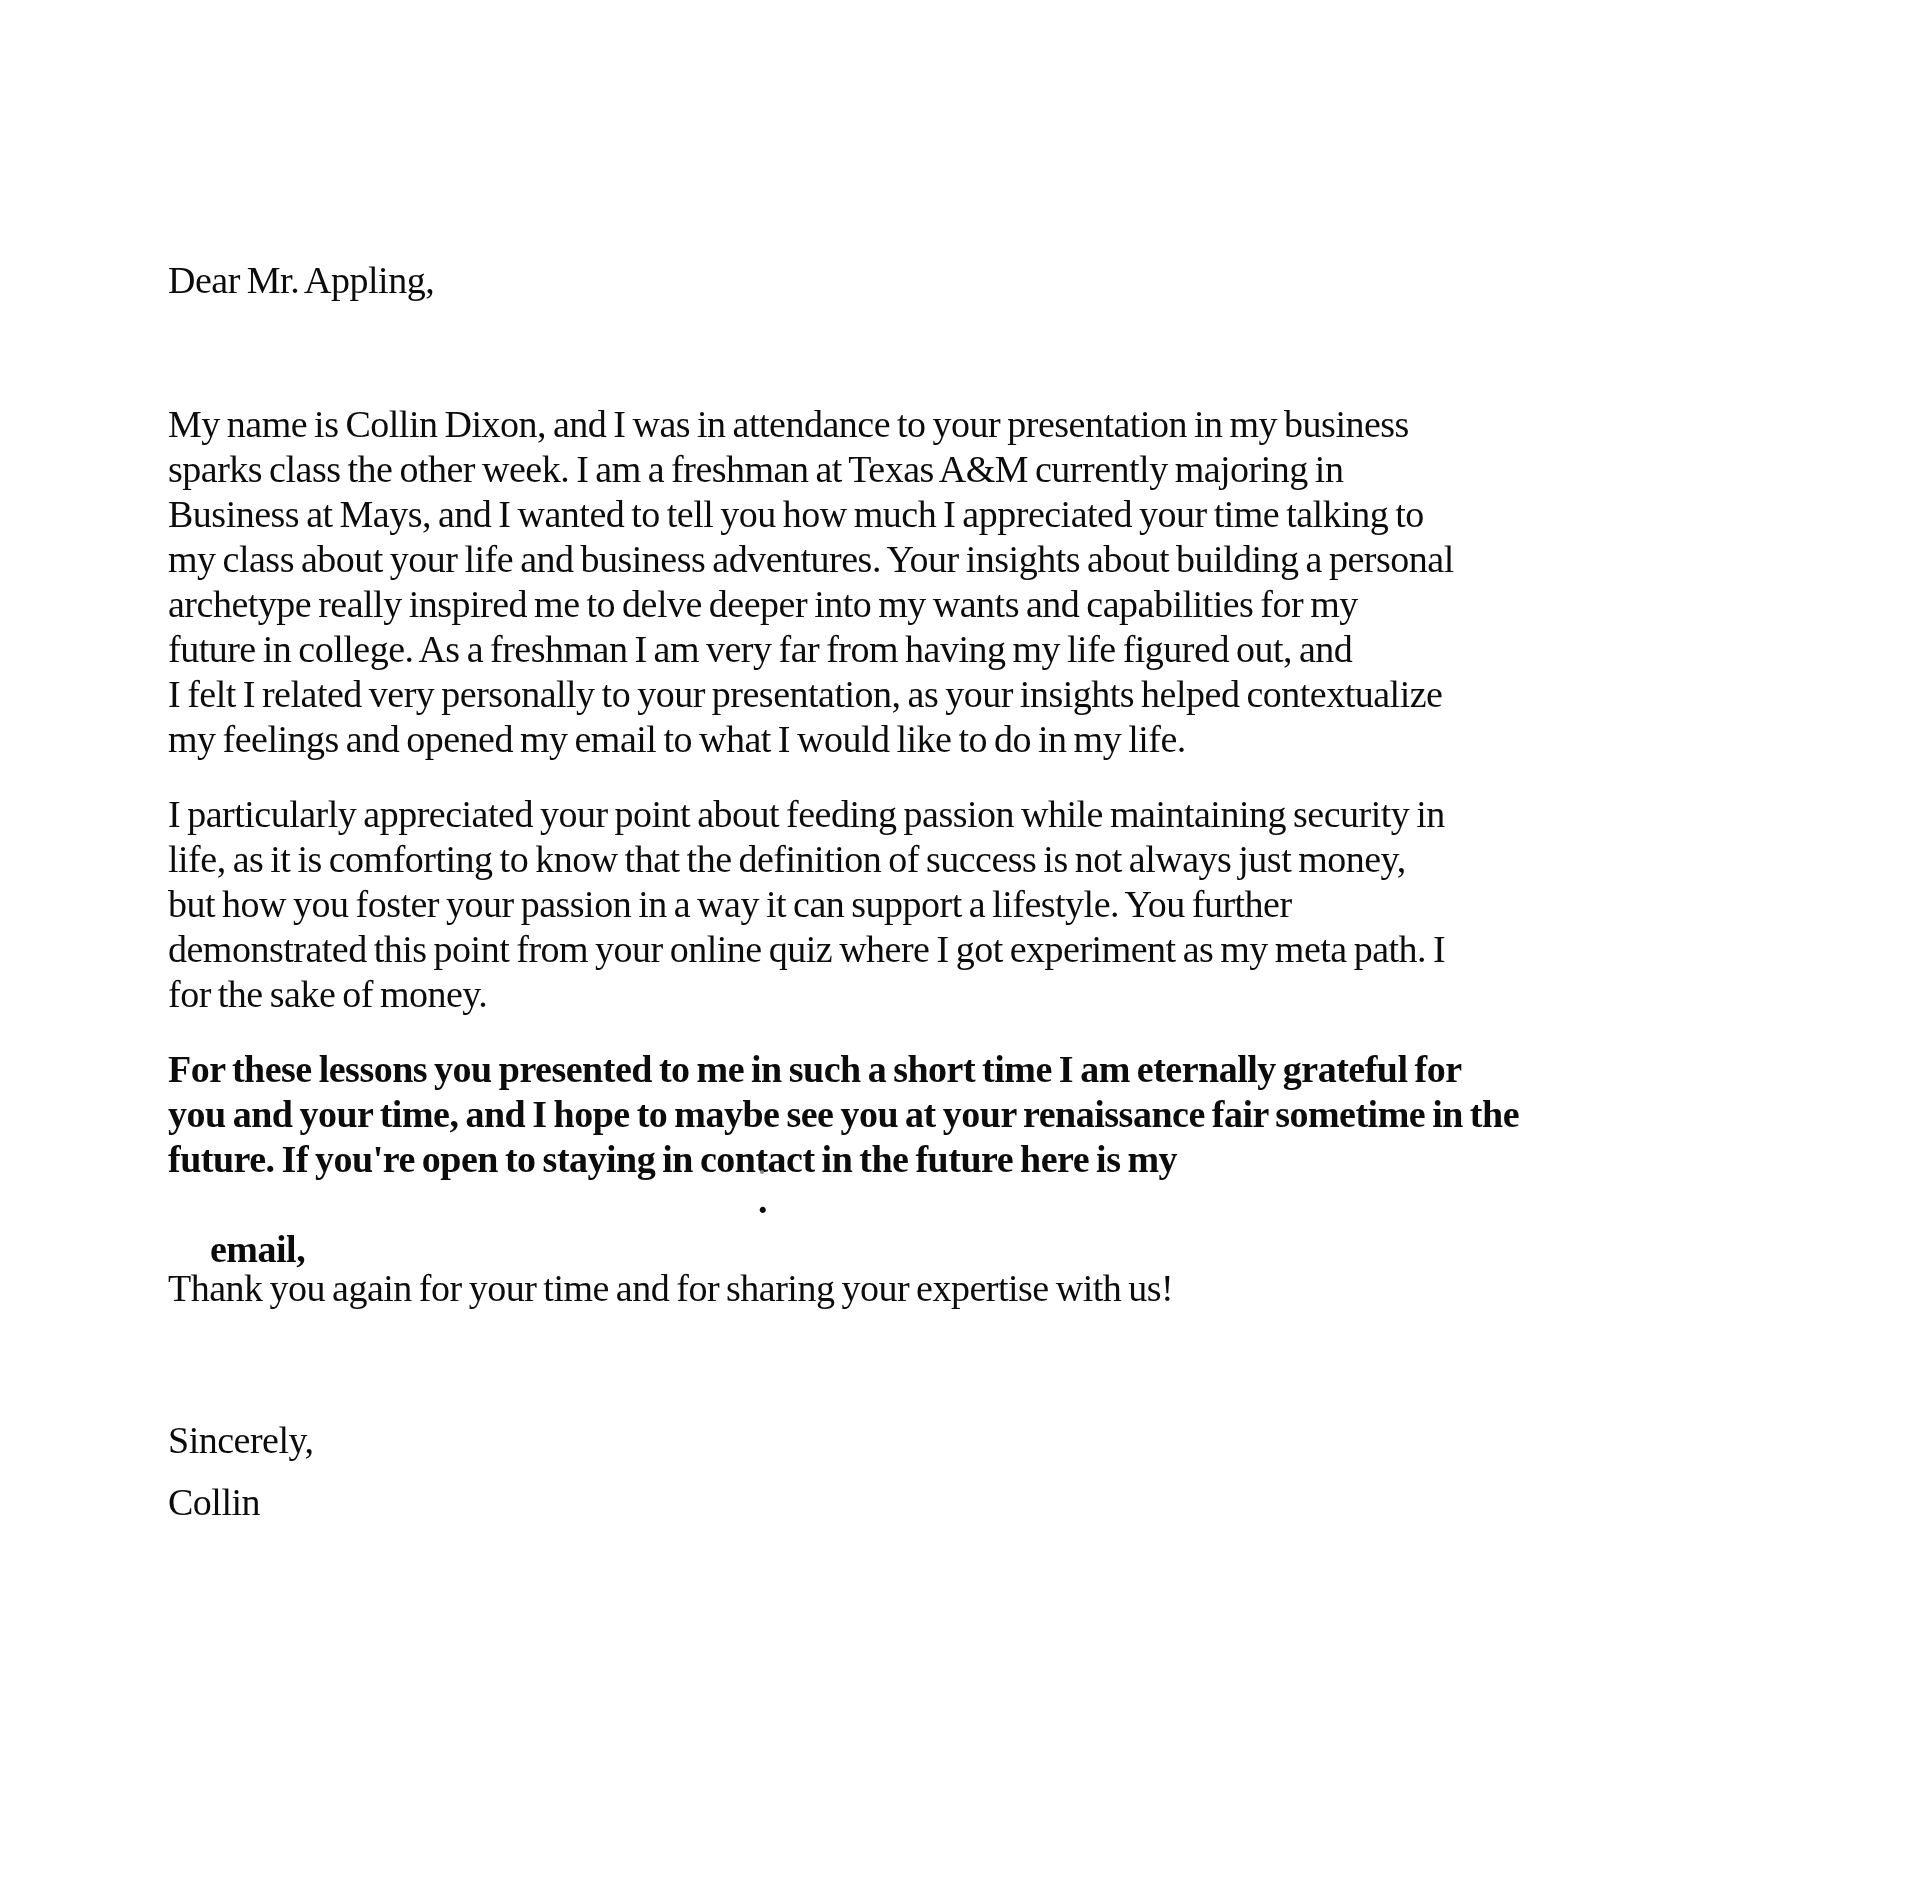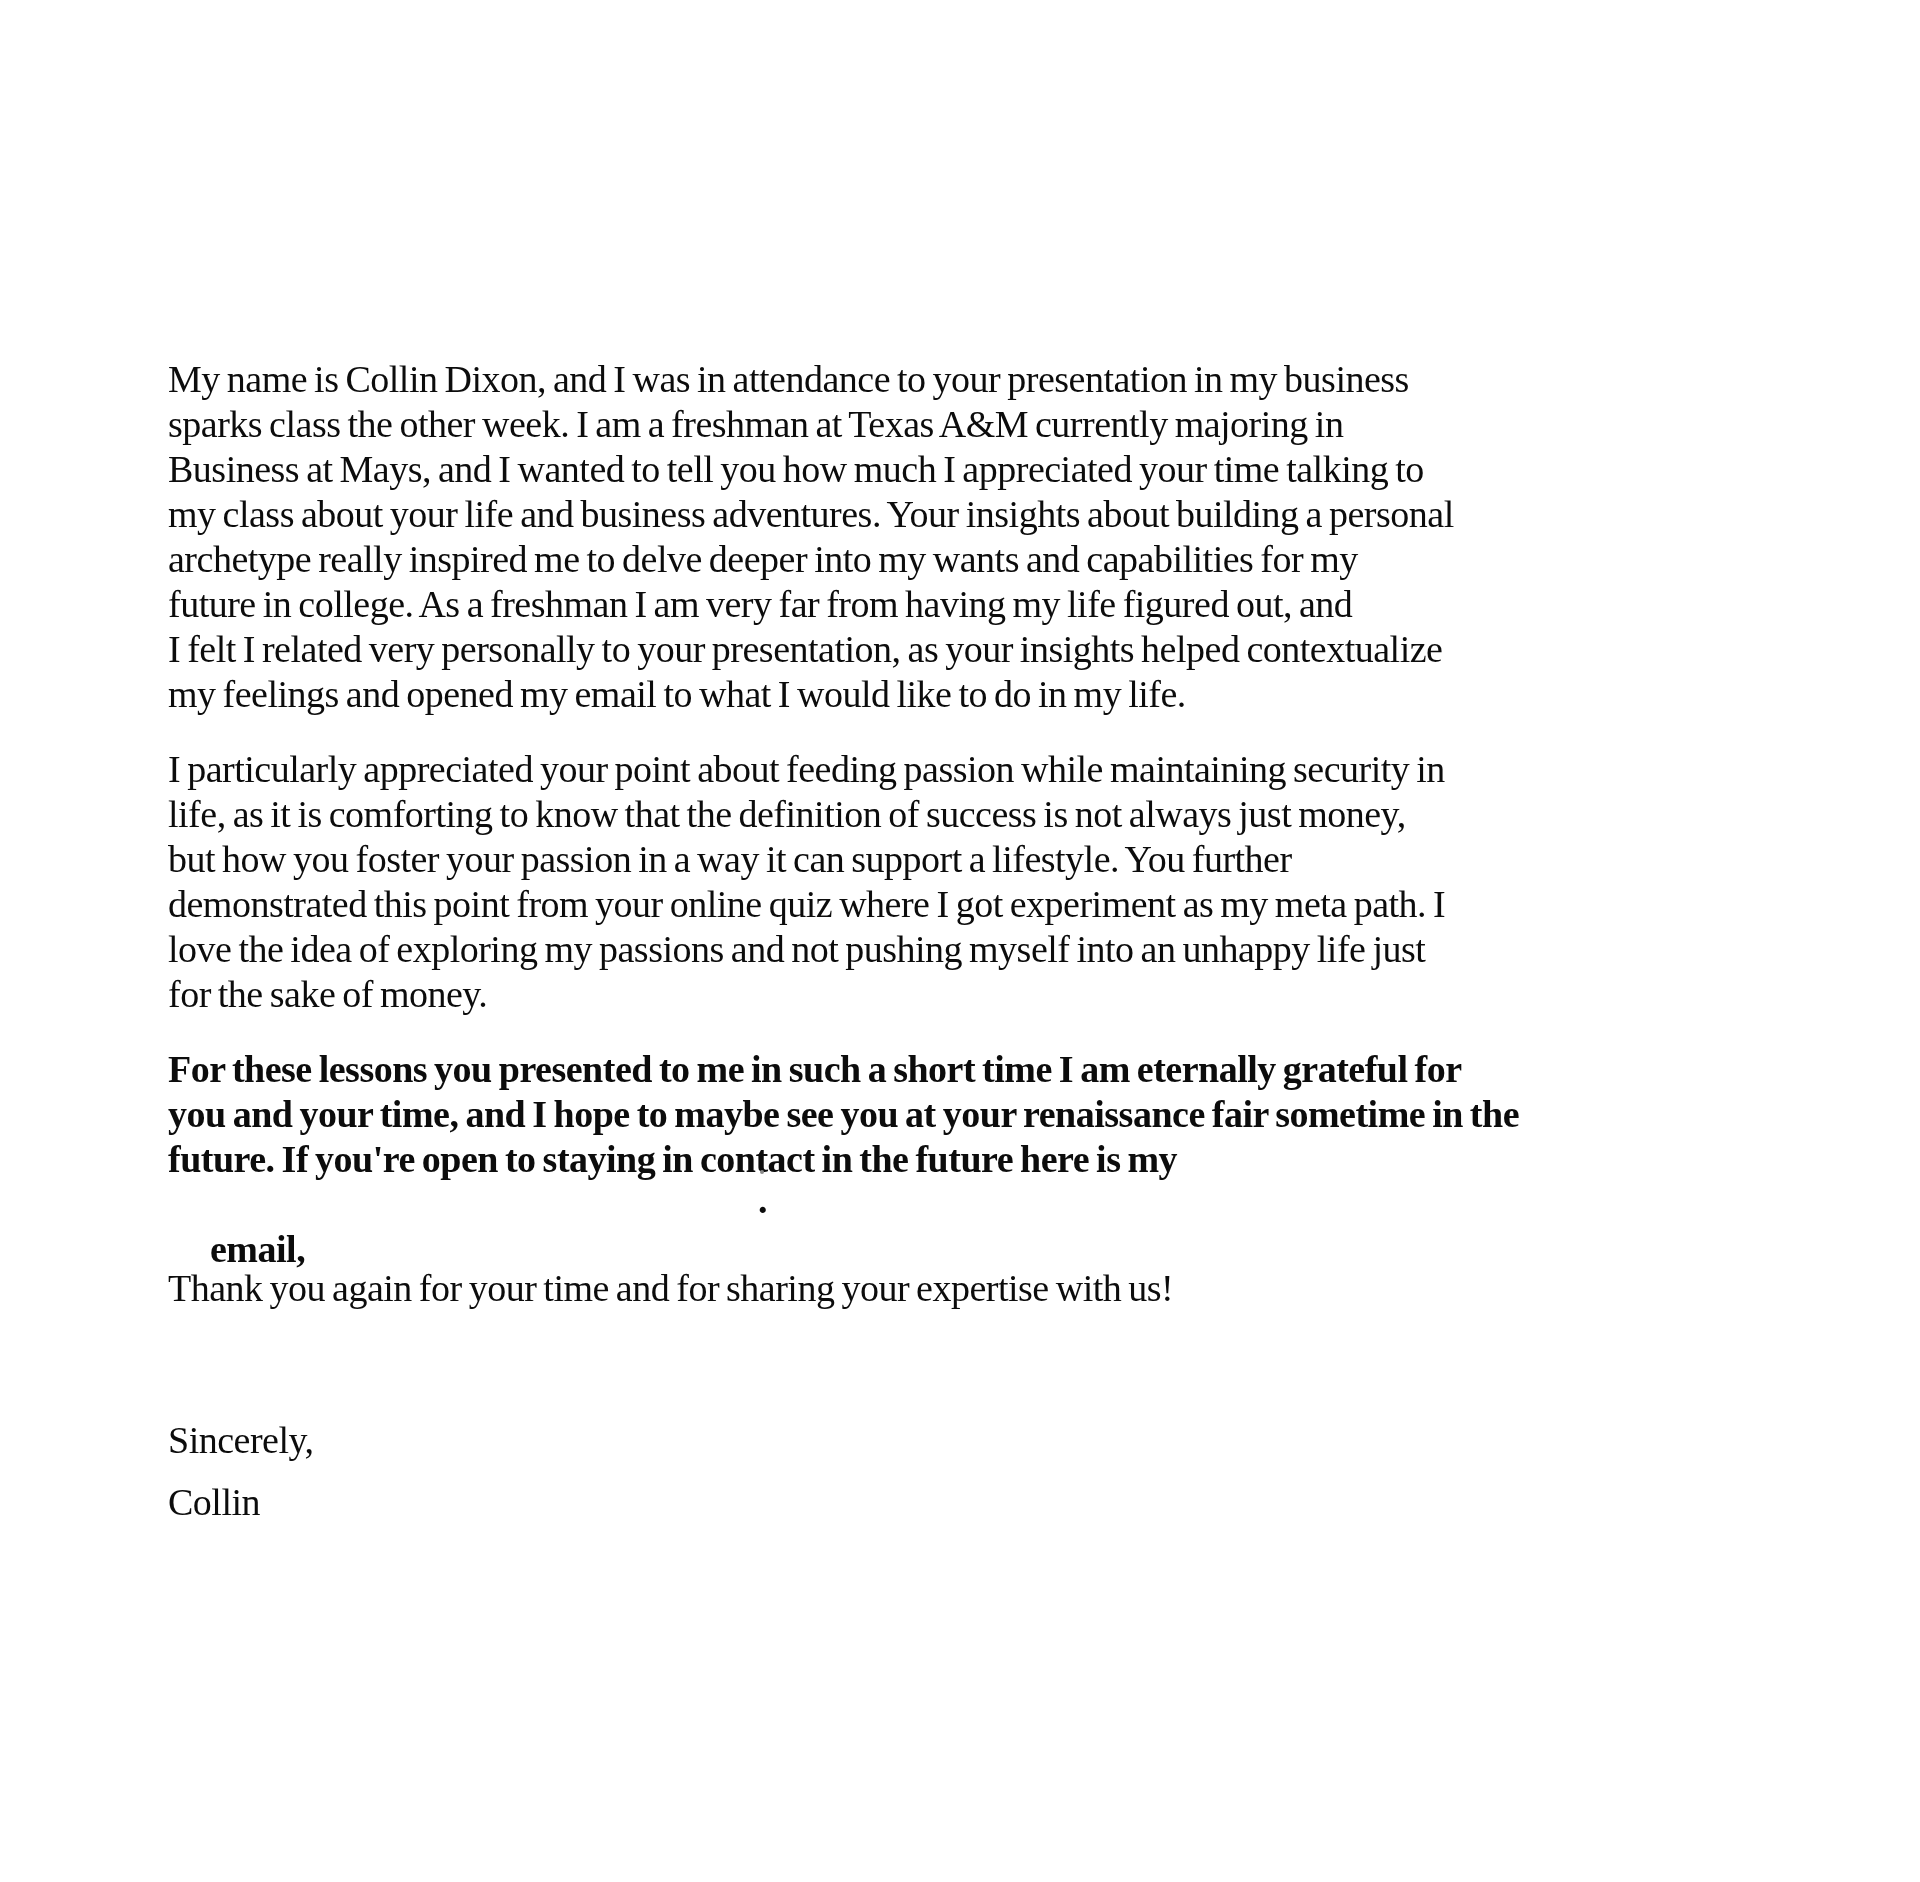--- a/index.html
+++ b/index.html
@@ -52,38 +52,38 @@
     height: 4px;
     background: #8a8a8a;
     border-radius: 50%;
   }
 </style>
 </head>
 <body>
 
 <div class="letter">
 
+  <div class="line salutation">Dear Mr. Appling,</div>
 
   <div class="para-1">
     <div class="line">My name is Collin Dixon, and I was in attendance to your presentation in my business</div>
     <div class="line">sparks class the other week. I am a freshman at Texas A&amp;M currently majoring in</div>
     <div class="line">Business at Mays, and I wanted to tell you how much I appreciated your time talking to</div>
     <div class="line">my class about your life and business adventures. Your insights about building a personal</div>
     <div class="line">archetype really inspired me to delve deeper into my wants and capabilities for my</div>
     <div class="line">future in college. As a freshman I am very far from having my life figured out, and</div>
     <div class="line">I felt I related very personally to your presentation, as your insights helped contextualize</div>
     <div class="line">my feelings and opened my email to what I would like to do in my life.</div>
   </div>
 
   <div class="para-2">
     <div class="line">I particularly appreciated your point about feeding passion while maintaining security in</div>
     <div class="line">life, as it is comforting to know that the definition of success is not always just money,</div>
     <div class="line">but how you foster your passion in a way it can support a lifestyle. You further</div>
     <div class="line">demonstrated this point from your online quiz where I got experiment as my meta path. I</div>
-    <div class="line">love the idea of exploring my passions and not pushing myself into an unhappy life just</div>
     <div class="line">for the sake of money.</div>
   </div>
 
   <div class="para-3">
     <div class="line">For these lessons you presented to me in such a short time I am eternally grateful for</div>
     <div class="line">you and your time, and I hope to maybe see you at your renaissance fair sometime in the</div>
     <div class="line">future. If you're open to staying in contact in the future here is my</div>
     <div class="line email-line">
       <span>email,</span>
       <span class="redacted-dot">.</span>

